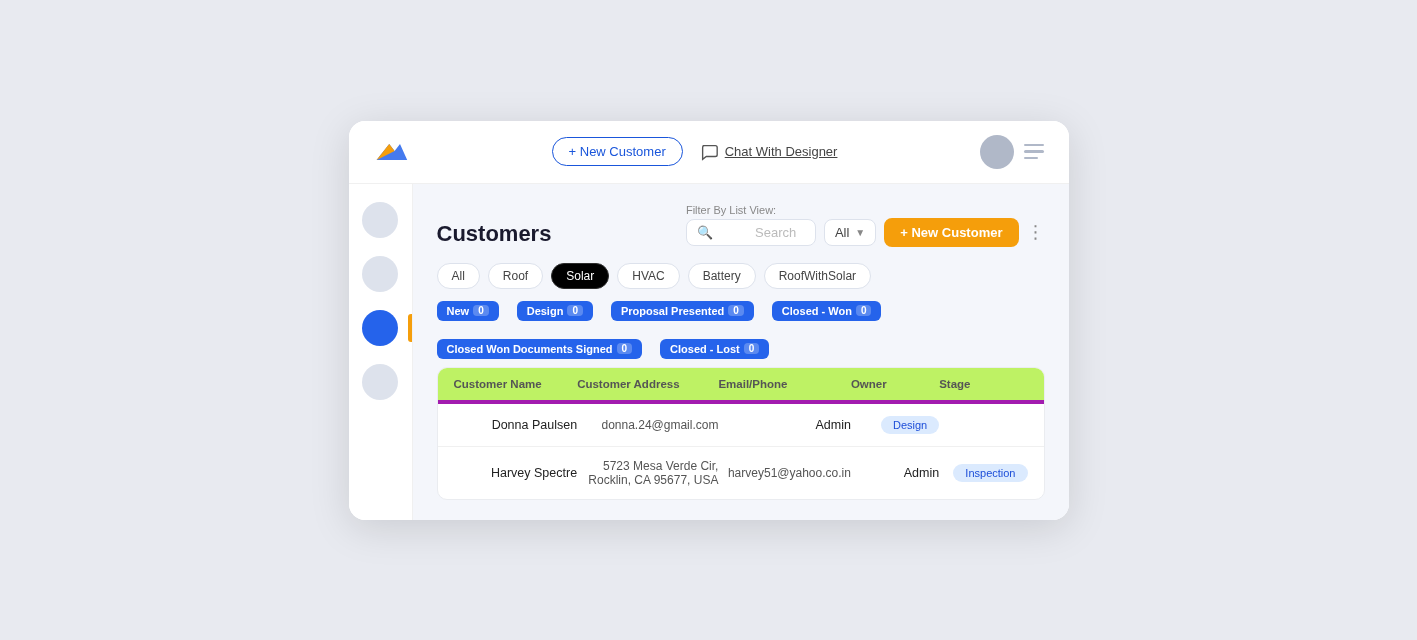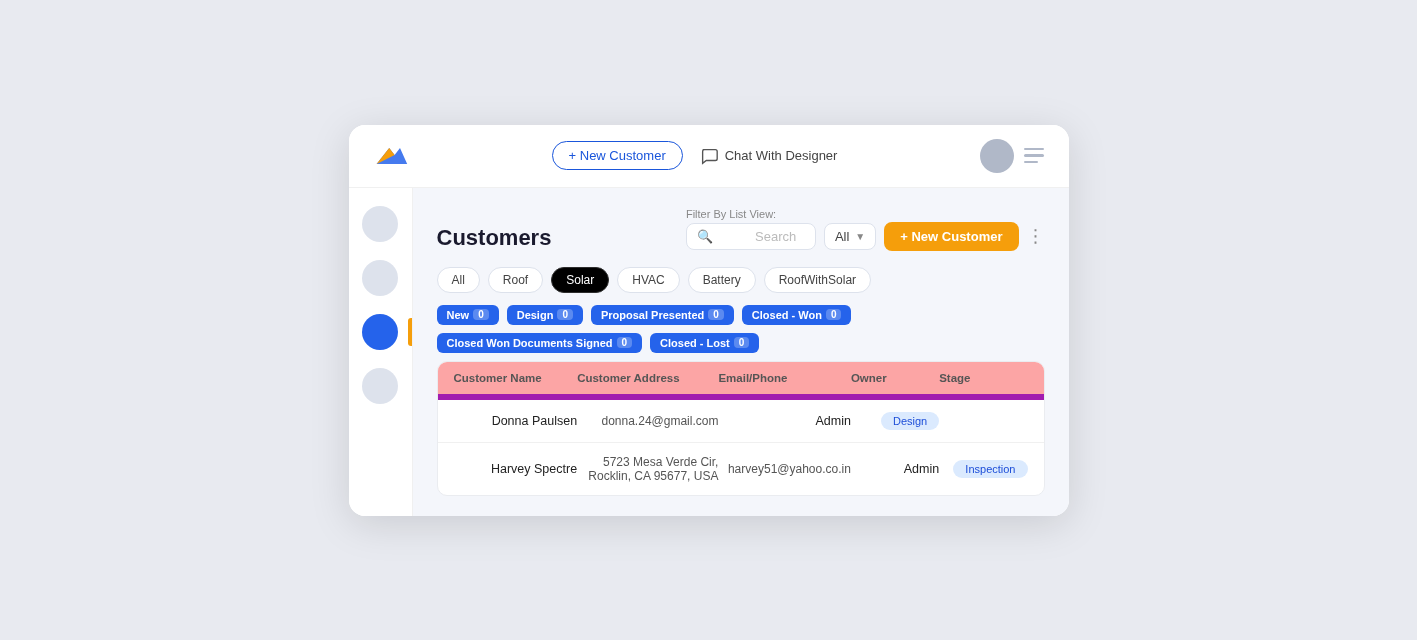--- a/index.html
+++ b/index.html
@@ -51,20 +51,21 @@
       cursor: pointer;
       font-weight: 500;
     }
     .chat-designer {
       display: flex;
       align-items: center;
       gap: 6px;
       color: #444;
       font-size: 13px;
       cursor: pointer;
+      text-decoration: underline;
     }
     .chat-icon {
       width: 20px;
       height: 20px;
       color: #555;
     }
     .top-bar-right {
       display: flex;
       align-items: center;
       gap: 10px;
@@ -228,21 +229,21 @@
     }
     .type-tab.active {
       background: #000000;
       color: #fff;
       border-color: #2d2d2d;
     }
 
     
     .stage-pills {
       display: flex;
-      gap: 8px;
+      gap: 18px;
       margin-bottom: 8px;
       flex-wrap: wrap;
     }
     .stage-pill {
       border-radius: 6px;
       padding: 4px 10px;
       font-size: 11px;
       font-weight: 600;
       cursor: pointer;
       display: flex;
@@ -262,22 +263,22 @@
     .customers-table {
       background: #fff;
       border-radius: 10px;
       overflow: hidden;
       border: 1px solid #eaecf0;
     }
     .table-header {
       display: grid;
       grid-template-columns: 1.4fr 1.6fr 1.5fr 1fr 1fr;
       padding: 10px 16px;
-      background: #fca5a5;
-      border-bottom: 6px solid #a21caf;
+      background: #bef264;
+      border-bottom: 4px solid #a21caf;
     }
     .table-header-cell {
       font-size: 11.5px;
       font-weight: 600;
       color: #555;
     }
     .table-row {
       display: grid;
       grid-template-columns: 1.4fr 1.6fr 1.5fr 1fr 1fr;
       padding: 12px 16px;

